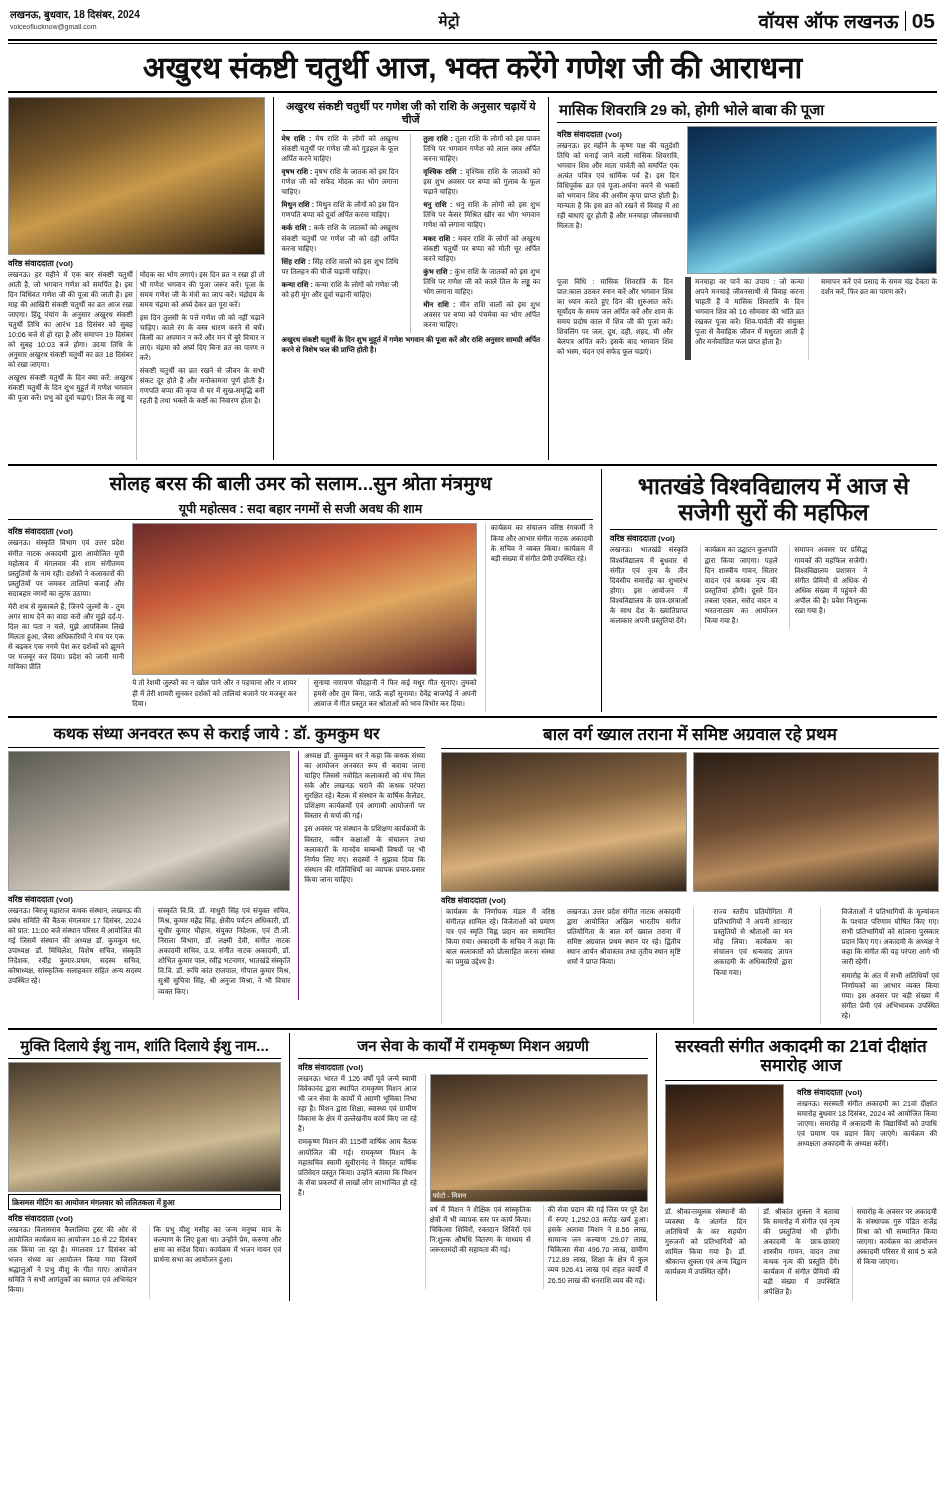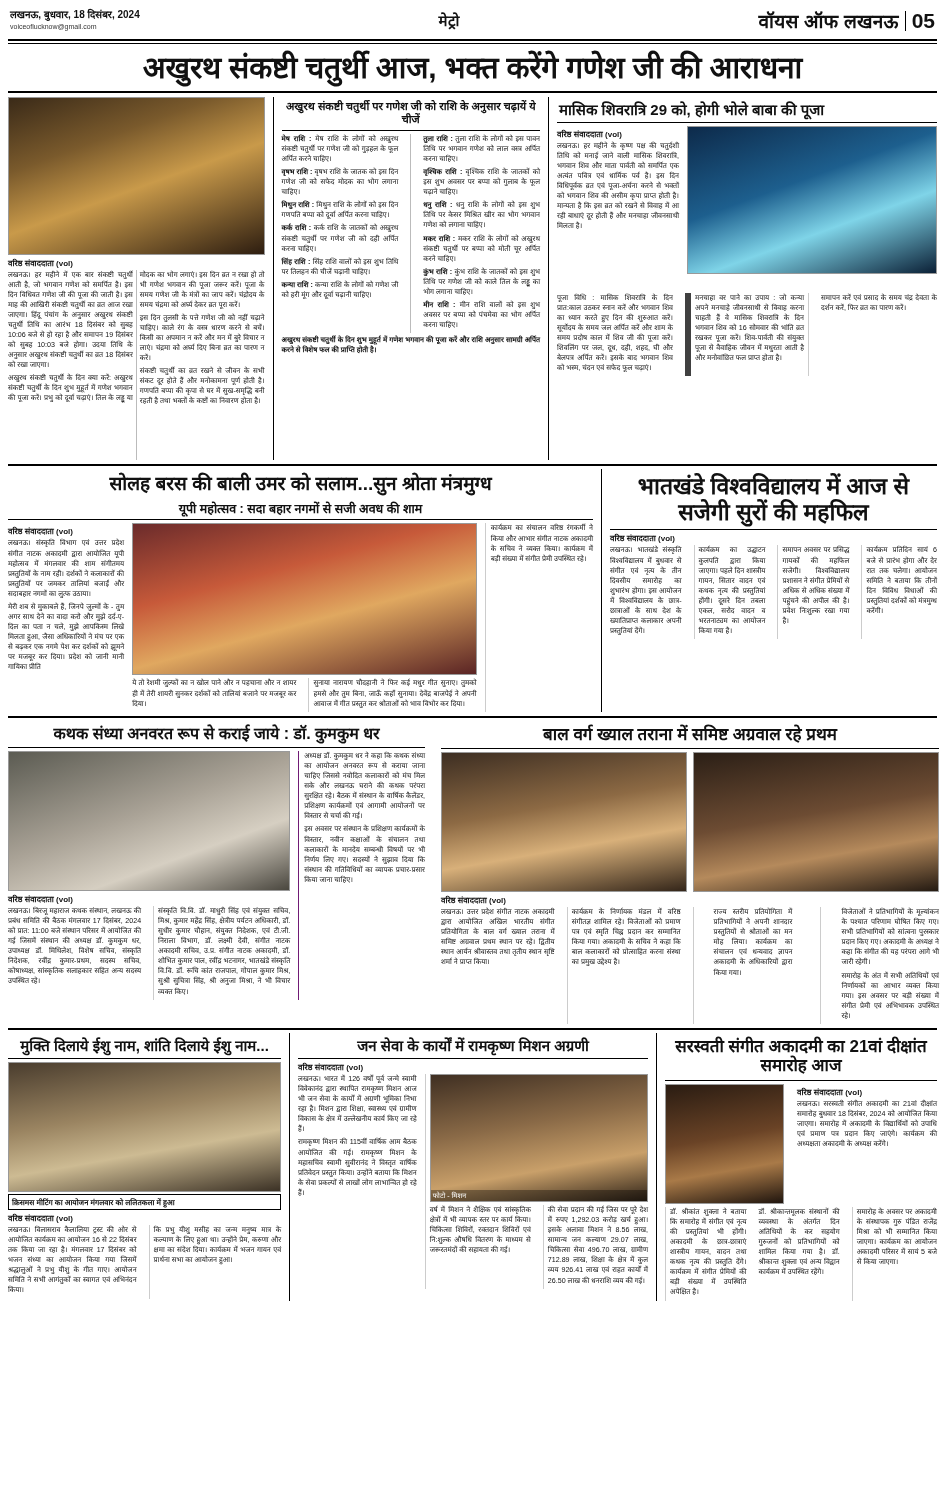--- a/index.html
+++ b/index.html
@@ -150,21 +150,21 @@
         <div class="col" style="width:122px;">
           <div class="byline">वरिष्ठ संवाददाता (vol)</div>
           <div class="body-text">
             <p>लखनऊ। हर महीने के कृष्ण पक्ष की चतुर्दशी तिथि को मनाई जाने वाली मासिक शिवरात्रि, भगवान शिव और माता पार्वती को समर्पित एक अत्यंत पवित्र एवं धार्मिक पर्व है। इस दिन विधिपूर्वक व्रत एवं पूजा-अर्चना करने से भक्तों को भगवान शिव की असीम कृपा प्राप्त होती है। मान्यता है कि इस व्रत को रखने से विवाह में आ रही बाधाएं दूर होती हैं और मनचाहा जीवनसाथी मिलता है।</p>
           </div>
         </div>
         <div class="col" style="width:250px;">
           <div class="photo img-shiva" style="height:148px;"></div>
         </div>
       </div>
-      <div class="row" style="margin-top:19px;">
+      <div class="row" style="margin-top:3px;">
         <div class="body-text" style="width:33%;padding-right:4px;">
           <p>पूजा विधि : मासिक शिवरात्रि के दिन प्रात:काल उठकर स्नान करें और भगवान शिव का ध्यान करते हुए दिन की शुरुआत करें। सूर्योदय के समय जल अर्पित करें और शाम के समय प्रदोष काल में शिव जी की पूजा करें। शिवलिंग पर जल, दूध, दही, शहद, घी और बेलपत्र अर्पित करें। इसके बाद भगवान शिव को भस्म, चंदन एवं सफेद फूल चढ़ाएं।</p>
         </div>
         <div class="body-text" style="width:34%;padding:0 4px;border-left:6px solid #404040;border-right:1px solid #ccc;">
           <p>मनचाहा वर पाने का उपाय : जो कन्या अपने मनचाहे जीवनसाथी से विवाह करना चाहती हैं वे मासिक शिवरात्रि के दिन भगवान शिव को 16 सोमवार की भांति व्रत रखकर पूजा करें। शिव-पार्वती की संयुक्त पूजा से वैवाहिक जीवन में मधुरता आती है और मनोवांछित फल प्राप्त होता है।</p>
         </div>
         <div class="body-text" style="width:33%;padding-left:4px;">
           <p>समापन करें एवं प्रसाद के समय चंद्र देवता के दर्शन करें, फिर व्रत का पारण करें।</p>
         </div>
       </div>
@@ -211,23 +211,20 @@
       <div class="byline">वरिष्ठ संवाददाता (vol)</div>
       <div class="row">
         <div class="body-text" style="width:25%;padding-right:4px;">
           <p>लखनऊ। भातखंडे संस्कृति विश्वविद्यालय में बुधवार से संगीत एवं नृत्य के तीन दिवसीय समारोह का शुभारंभ होगा। इस आयोजन में विश्वविद्यालय के छात्र-छात्राओं के साथ देश के ख्यातिप्राप्त कलाकार अपनी प्रस्तुतियां देंगे।</p>
         </div>
         <div class="body-text" style="width:25%;padding:0 4px;border-left:1px solid #ccc;">
           <p>कार्यक्रम का उद्घाटन कुलपति द्वारा किया जाएगा। पहले दिन शास्त्रीय गायन, सितार वादन एवं कथक नृत्य की प्रस्तुतियां होंगी। दूसरे दिन तबला एकल, सरोद वादन व भरतनाट्यम का आयोजन किया गया है।</p>
         </div>
         <div class="body-text" style="width:25%;padding:0 4px;border-left:1px solid #ccc;">
           <p>समापन अवसर पर प्रसिद्ध गायकों की महफिल सजेगी। विश्वविद्यालय प्रशासन ने संगीत प्रेमियों से अधिक से अधिक संख्या में पहुंचने की अपील की है। प्रवेश निःशुल्क रखा गया है।</p>
-        </div>
-        <div class="body-text" style="width:25%;padding-left:4px;border-left:1px solid #ccc;">
-          <p>कार्यक्रम प्रतिदिन सायं 6 बजे से प्रारंभ होगा और देर रात तक चलेगा। आयोजन समिति ने बताया कि तीनों दिन विविध विधाओं की प्रस्तुतियां दर्शकों को मंत्रमुग्ध करेंगी।</p>
         </div>
       </div>
     </div>
   </div>
 
   <div class="hr2" style="margin-top:4px;"></div>
 
   <div class="row" style="margin-top:3px;">
     <div class="col" style="width:417px;">
       <div class="sec-head" style="font-size:16px;">कथक संध्या अनवरत रूप से कराई जाये : डॉ. कुमकुम धर</div>
@@ -256,25 +253,25 @@
 
     <div class="col" style="width:506px;">
       <div class="sec-head" style="font-size:17px;">बाल वर्ग ख्याल तराना में समिष्ट अग्रवाल रहे प्रथम</div>
       <div class="hr"></div>
       <div class="row" style="margin-top:3px;gap:6px;">
         <div class="photo img-award" style="width:246px;height:140px;"></div>
         <div class="photo img-music" style="width:246px;height:140px;"></div>
       </div>
       <div class="byline">वरिष्ठ संवाददाता (vol)</div>
       <div class="row">
+        <div class="body-text" style="width:25%;padding:0 4px;border-left:1px solid #ccc;">
+          <p>कार्यक्रम के निर्णायक मंडल में वरिष्ठ संगीतज्ञ शामिल रहे। विजेताओं को प्रमाण पत्र एवं स्मृति चिह्न प्रदान कर सम्मानित किया गया। अकादमी के सचिव ने कहा कि बाल कलाकारों को प्रोत्साहित करना संस्था का प्रमुख उद्देश्य है।</p>
+        </div>
         <div class="body-text" style="width:25%;padding-right:4px;">
           <p>लखनऊ। उत्तर प्रदेश संगीत नाटक अकादमी द्वारा आयोजित अखिल भारतीय संगीत प्रतियोगिता के बाल वर्ग ख्याल तराना में समिष्ट अग्रवाल प्रथम स्थान पर रहे। द्वितीय स्थान आर्यन श्रीवास्तव तथा तृतीय स्थान सृष्टि शर्मा ने प्राप्त किया।</p>
-        </div>
-        <div class="body-text" style="width:25%;padding:0 4px;border-left:1px solid #ccc;">
-          <p>कार्यक्रम के निर्णायक मंडल में वरिष्ठ संगीतज्ञ शामिल रहे। विजेताओं को प्रमाण पत्र एवं स्मृति चिह्न प्रदान कर सम्मानित किया गया। अकादमी के सचिव ने कहा कि बाल कलाकारों को प्रोत्साहित करना संस्था का प्रमुख उद्देश्य है।</p>
         </div>
         <div class="body-text" style="width:25%;padding:0 20px;border-left:1px solid #ccc;">
           <p>राज्य स्तरीय प्रतियोगिता में प्रतिभागियों ने अपनी शानदार प्रस्तुतियों से श्रोताओं का मन मोह लिया। कार्यक्रम का संचालन एवं धन्यवाद ज्ञापन अकादमी के अधिकारियों द्वारा किया गया।</p>
         </div>
         <div class="body-text" style="width:25%;padding-left:20px;border-left:1px solid #ccc;">
           <p>विजेताओं ने प्रतिभागियों के मूल्यांकन के पश्चात परिणाम घोषित किए गए। सभी प्रतिभागियों को सांत्वना पुरस्कार प्रदान किए गए। अकादमी के अध्यक्ष ने कहा कि संगीत की यह परंपरा आगे भी जारी रहेगी।</p>
           <p>समारोह के अंत में सभी अतिथियों एवं निर्णायकों का आभार व्यक्त किया गया। इस अवसर पर बड़ी संख्या में संगीत प्रेमी एवं अभिभावक उपस्थित रहे।</p>
         </div>
       </div>
     </div>
@@ -337,26 +334,26 @@
       <div class="row" style="margin-top:3px;">
         <div class="photo img-tabla" style="width:120px;height:120px;"></div>
         <div class="col" style="width:146px;padding-left:5px;">
           <div class="byline">वरिष्ठ संवाददाता (vol)</div>
           <div class="body-text">
             <p>लखनऊ। सरस्वती संगीत अकादमी का 21वां दीक्षांत समारोह बुधवार 18 दिसंबर, 2024 को आयोजित किया जाएगा। समारोह में अकादमी के विद्यार्थियों को उपाधि एवं प्रमाण पत्र प्रदान किए जाएंगे। कार्यक्रम की अध्यक्षता अकादमी के अध्यक्ष करेंगे।</p>
           </div>
         </div>
       </div>
       <div class="row" style="margin-top:3px;">
+        <div class="body-text" style="width:33.3%;padding-right:4px;">
+          <p>डॉ. श्रीकान्तमूलक संस्थानों की व्यवस्था के अंतर्गत दिन अतिथियों के कर सहयोग गुरुजनों को प्रतिभागियों को शामिल किया गया है। डॉ. श्रीकान्त शुक्ला एवं अन्य विद्वान कार्यक्रम में उपस्थित रहेंगे।</p>
+        </div>
         <div class="body-text" style="width:33.3%;padding:0 4px;border-left:1px solid #ccc;">
           <p>डॉ. श्रीकांत शुक्ला ने बताया कि समारोह में संगीत एवं नृत्य की प्रस्तुतियां भी होंगी। अकादमी के छात्र-छात्राएं शास्त्रीय गायन, वादन तथा कथक नृत्य की प्रस्तुति देंगे। कार्यक्रम में संगीत प्रेमियों की बड़ी संख्या में उपस्थिति अपेक्षित है।</p>
         </div>
-        <div class="body-text" style="width:33.3%;padding-right:4px;">
-          <p>डॉ. श्रीकान्तमूलक संस्थानों की व्यवस्था के अंतर्गत दिन अतिथियों के कर सहयोग गुरुजनों को प्रतिभागियों को शामिल किया गया है। डॉ. श्रीकान्त शुक्ला एवं अन्य विद्वान कार्यक्रम में उपस्थित रहेंगे।</p>
-        </div>
         <div class="body-text" style="width:33.3%;padding-left:4px;border-left:1px solid #ccc;">
           <p>समारोह के अवसर पर अकादमी के संस्थापक गुरु पंडित राजेंद्र मिश्रा को भी सम्मानित किया जाएगा। कार्यक्रम का आयोजन अकादमी परिसर में सायं 5 बजे से किया जाएगा।</p>
         </div>
       </div>
     </div>
   </div>
 
 </div>
 
 </body></html>

